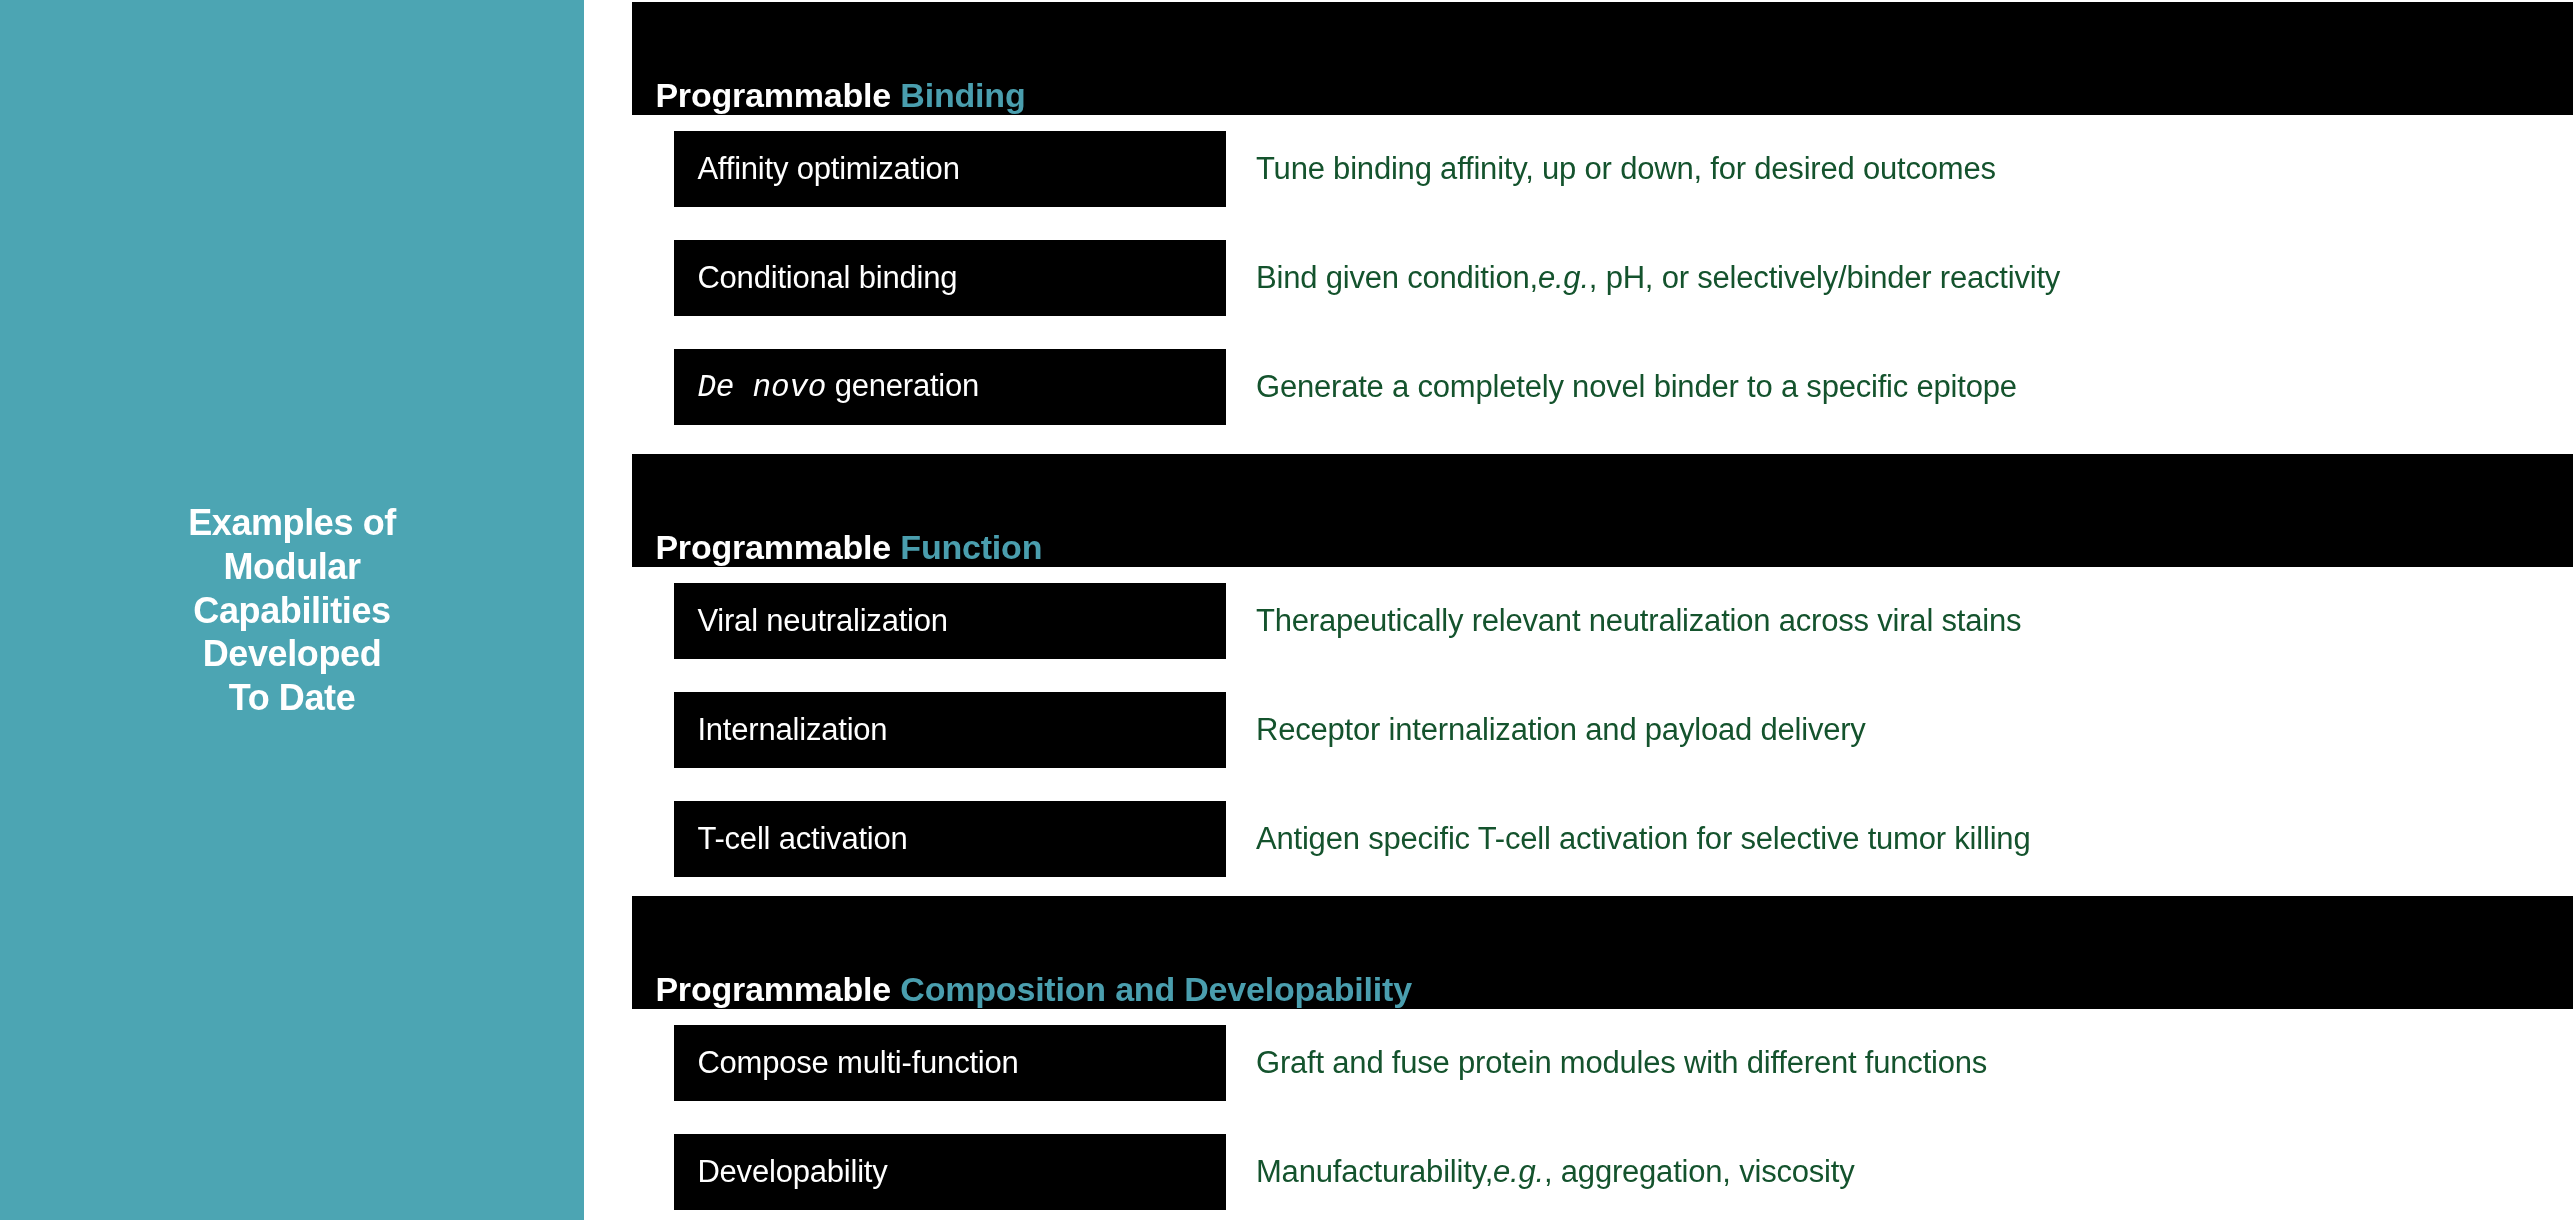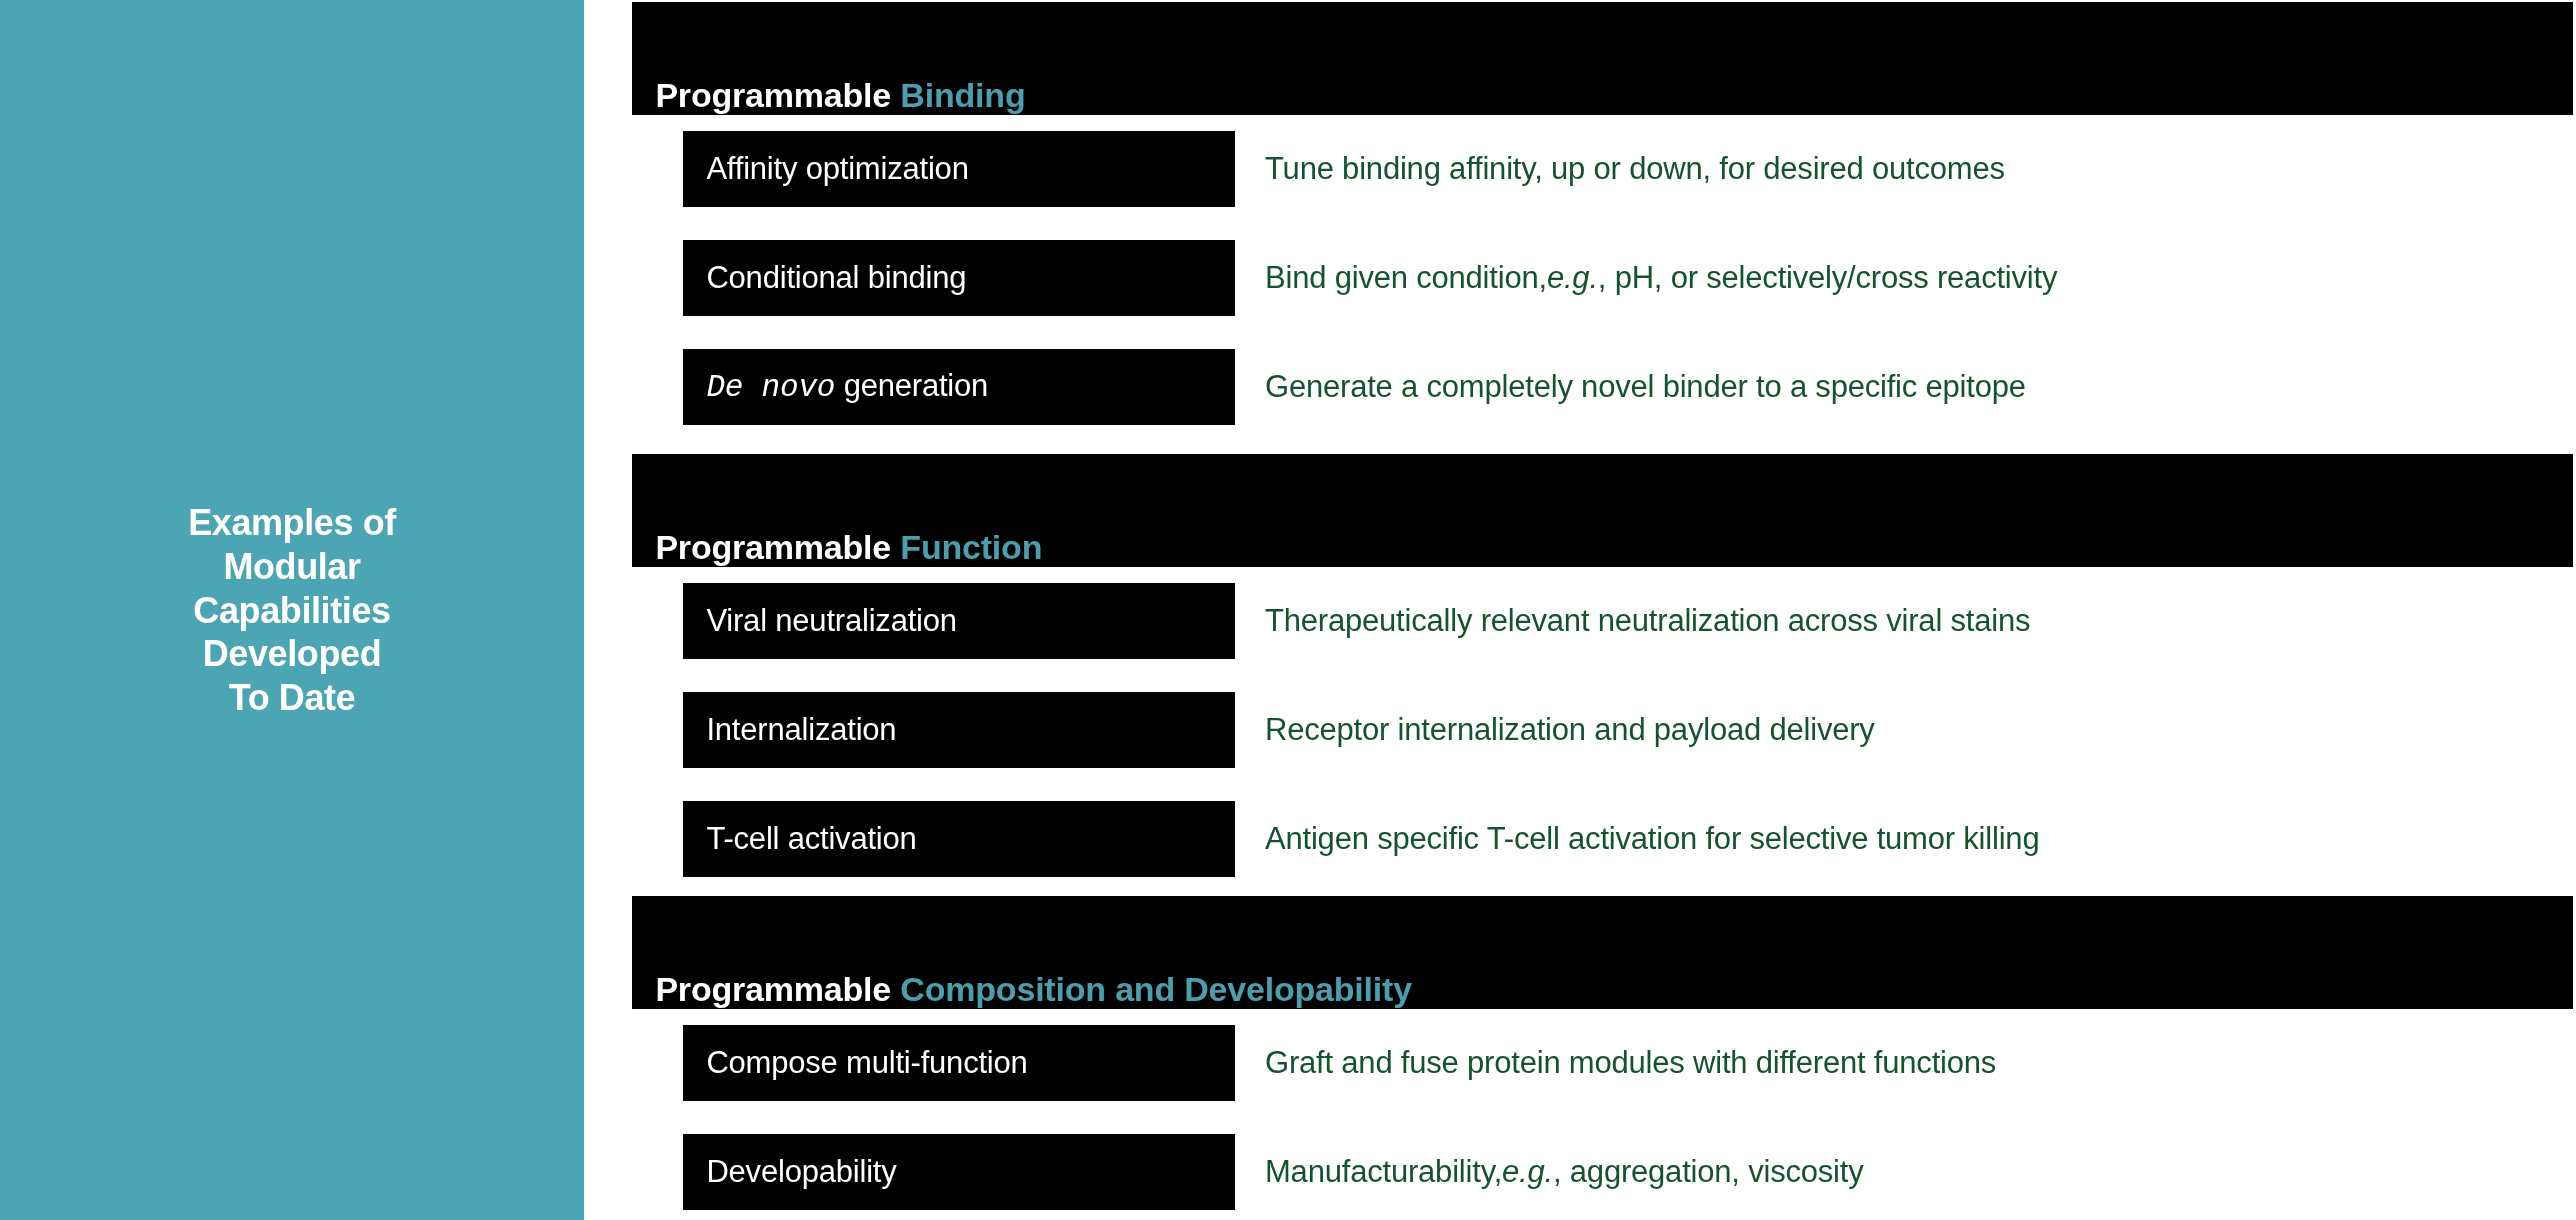--- a/index.html
+++ b/index.html
@@ -73,21 +73,21 @@
     letter-spacing: -0.2px;
     white-space: nowrap;
   }
   .section-header-accent {
     color: var(--teal-text, #4A9EAE);
     font-weight: bold;
   }
 
   .rows {
     position: absolute;
-    left: 51px;
+    left: 42px;
     top: 129px;
     width: 1890px;
     text-align: center;
   }
   .row {
     position: relative;
     height: 76px;
     margin-bottom: 33px;
   }
   .row-chip {
@@ -150,21 +150,21 @@
             <span>Tune binding affinity, up or down, for desired outcomes</span>
           </div>
         </div>
         <div class="row">
           <div class="row-chip">
             <div class="row-chip-label"><span>Conditional binding</span></div>
           </div>
           <div class="row-desc">
             <span>Bind given condition, </span>
             <i>e.g.</i>
-            <span>, pH, or selectively/cross reactivity</span>
+            <span>, pH, or selectively/binder reactivity</span>
           </div>
         </div>
         <div class="row">
           <div class="row-chip">
             <div class="row-chip-label"><i>De novo</i><span> generation</span></div>
           </div>
           <div class="row-desc">
             <span>Generate a completely novel binder to a specific epitope</span>
           </div>
         </div>

